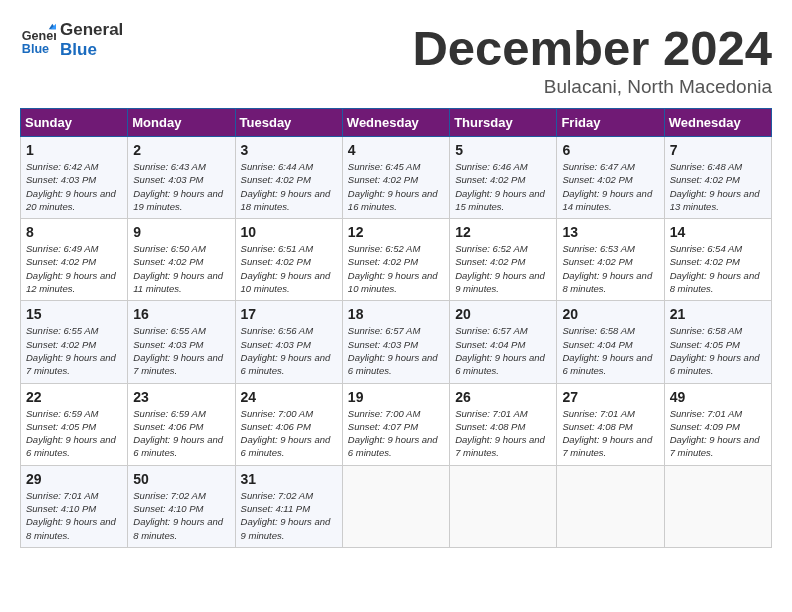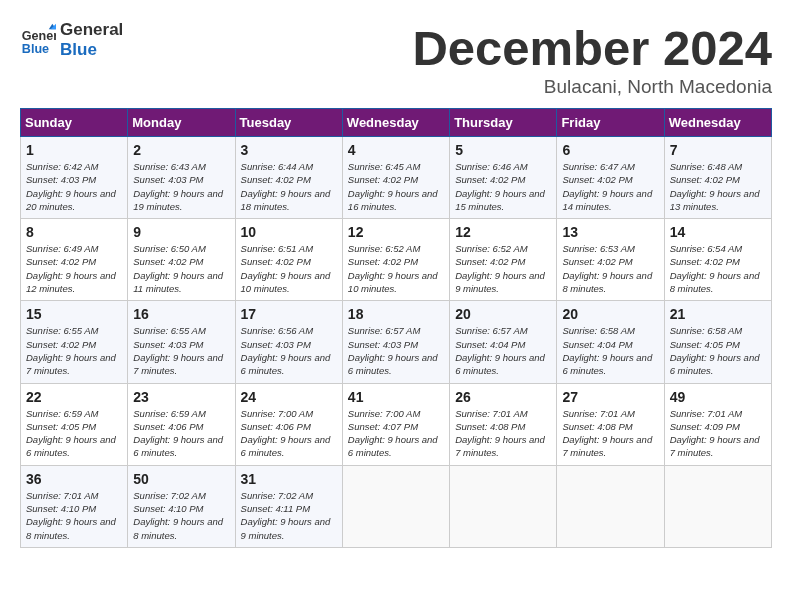--- a/index.html
+++ b/index.html
@@ -216,39 +216,39 @@
         </td>
         <td>
           <span class="day-number">23</span>
           <div class="day-info">Sunrise: 6:59 AM<br>Sunset: 4:06 PM<br>Daylight: 9 hours and 6 minutes.</div>
         </td>
         <td>
           <span class="day-number">24</span>
           <div class="day-info">Sunrise: 7:00 AM<br>Sunset: 4:06 PM<br>Daylight: 9 hours and 6 minutes.</div>
         </td>
         <td>
-          <span class="day-number">41</span>
+          <span class="day-number">19</span>
           <div class="day-info">Sunrise: 7:00 AM<br>Sunset: 4:07 PM<br>Daylight: 9 hours and 6 minutes.</div>
         </td>
         <td>
           <span class="day-number">26</span>
           <div class="day-info">Sunrise: 7:01 AM<br>Sunset: 4:08 PM<br>Daylight: 9 hours and 7 minutes.</div>
         </td>
         <td>
           <span class="day-number">27</span>
           <div class="day-info">Sunrise: 7:01 AM<br>Sunset: 4:08 PM<br>Daylight: 9 hours and 7 minutes.</div>
         </td>
         <td>
           <span class="day-number">49</span>
           <div class="day-info">Sunrise: 7:01 AM<br>Sunset: 4:09 PM<br>Daylight: 9 hours and 7 minutes.</div>
         </td>
       </tr>
       <tr>
         <td>
-          <span class="day-number">36</span>
+          <span class="day-number">29</span>
           <div class="day-info">Sunrise: 7:01 AM<br>Sunset: 4:10 PM<br>Daylight: 9 hours and 8 minutes.</div>
         </td>
         <td>
           <span class="day-number">50</span>
           <div class="day-info">Sunrise: 7:02 AM<br>Sunset: 4:10 PM<br>Daylight: 9 hours and 8 minutes.</div>
         </td>
         <td>
           <span class="day-number">31</span>
           <div class="day-info">Sunrise: 7:02 AM<br>Sunset: 4:11 PM<br>Daylight: 9 hours and 9 minutes.</div>
         </td>

